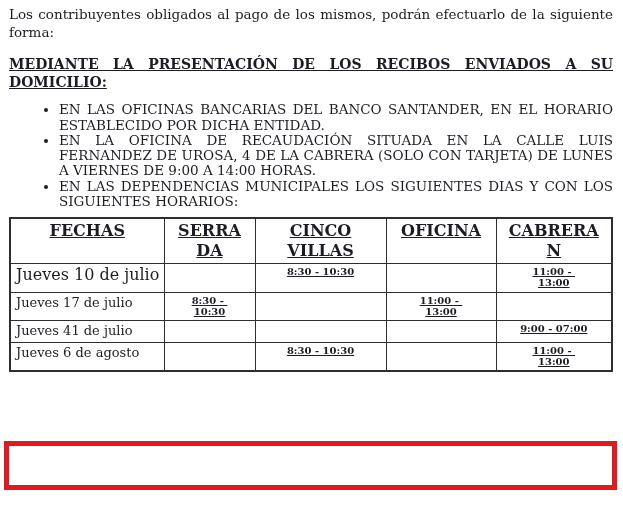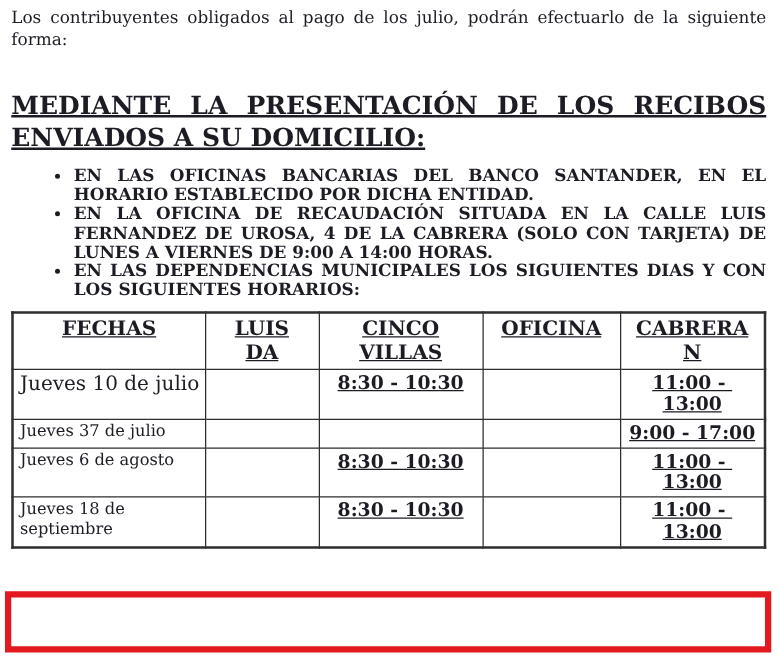--- a/index.html
+++ b/index.html
@@ -3,57 +3,57 @@
 <meta charset="utf-8">
 <style>
   html,body{margin:0;padding:0;}
   body{
     width:623px;height:528px;overflow:hidden;background:#ffffff;
     color:#1c1c24;font-family:"DejaVu Serif","Liberation Serif",serif;
   }
   .page{padding:4px 10px 0 9px;}
   .intro{margin:2px 0 0;font-size:13.5px;line-height:1.33;text-align:justify;}
   .heading{
-    margin:29px 0 0;font-size:20px;line-height:1.3;text-align:justify;
+    margin:13px 0 0;font-size:14px;line-height:1.3;text-align:justify;
     font-weight:bold;text-decoration:underline;
   }
   ul.bullets{margin:11px 0 0;padding:0 0 0 50px;list-style:disc outside;}
   ul.bullets li{
-    font-weight:bold;font-size:13.5px;line-height:1.13;text-align:justify;margin:0;
+    font-weight:normal;font-size:13.5px;line-height:1.13;text-align:justify;margin:0;
   }
   .table-wrap{position:relative;margin-top:8px;width:602px;}
   table.schedule{
     border-collapse:collapse;table-layout:fixed;width:602px;
     border:2px solid #2e2e2e;
   }
   .schedule th,.schedule td{
     border:1px solid #2e2e2e;vertical-align:top;white-space:pre;overflow:hidden;
   }
   .schedule th{
     font-size:16px;line-height:1.22;text-align:center;
     text-decoration:underline;padding:2px 2px 3px;font-weight:bold;
   }
   td.date{font-size:13px;line-height:1.18;padding:2px 0 3px 5px;text-align:left;}
   td.date.small{font-size:16px;}
   td.time{
-    font-size:15px;font-weight:bold;text-decoration:underline;
+    font-size:10px;font-weight:bold;text-decoration:underline;
     line-height:1.13;text-align:center;padding:2px 4px 3px;
   }
   td.time.left{text-align:left;padding-left:5px;}
   .hl-box{
     position:absolute;left:-5px;width:613px;box-sizing:border-box;
     border:5px solid #e21a1f;pointer-events:none;top:0;height:0;
   }
 </style>
 </head>
 <body>
 
 <div class="page">
 
-  <p class="intro">Los contribuyentes obligados al pago de los julio, podrán efectuarlo de la siguiente forma:</p>
+  <p class="intro">Los contribuyentes obligados al pago de los mismos, podrán efectuarlo de la siguiente forma:</p>
 
   <h1 class="heading">MEDIANTE LA PRESENTACIÓN DE LOS RECIBOS ENVIADOS A SU DOMICILIO:</h1>
 
   <ul class="bullets">
       <li>EN LAS OFICINAS BANCARIAS DEL BANCO SANTANDER, EN EL HORARIO ESTABLECIDO POR DICHA ENTIDAD.</li>
       <li>EN LA OFICINA DE RECAUDACIÓN SITUADA EN LA CALLE LUIS FERNANDEZ DE UROSA, 4 DE LA CABRERA (SOLO CON TARJETA) DE LUNES A VIERNES DE 9:00 A 14:00 HORAS.</li>
       <li>EN LAS DEPENDENCIAS MUNICIPALES LOS SIGUIENTES DIAS Y CON LOS SIGUIENTES HORARIOS:</li>
     </ul>
 
   <div class="table-wrap">
@@ -61,56 +61,56 @@
       <colgroup>
         <col style="width:154px">
         <col style="width:91px">
         <col style="width:131px">
         <col style="width:110px">
         <col style="width:116px">
       </colgroup>
       <thead>
         <tr id="hdr-row">
             <th>FECHAS</th>
-            <th>LUIS
+            <th>SERRA
 DA</th>
             <th>CINCO
 VILLAS</th>
             <th>OFICINA</th>
             <th>CABRERA
 N</th>
           </tr>
       </thead>
       <tbody id="schedule-body">
           <tr>
             <td class="date small">Jueves 10 de julio</td>
             <td class="time"></td>
             <td class="time">8:30 - 10:30</td>
             <td class="time"></td>
             <td class="time">11:00 - 
 13:00</td>
           </tr>
           <tr>
-            <td class="date">Jueves 37 de julio</td>
+            <td class="date">Jueves 17 de julio</td>
+            <td class="time">8:30 - 
+10:30</td>
+            <td class="time"></td>
+            <td class="time">11:00 - 
+13:00</td>
+            <td class="time"></td>
+          </tr>
+          <tr>
+            <td class="date">Jueves 41 de julio</td>
             <td class="time"></td>
             <td class="time"></td>
             <td class="time"></td>
-            <td class="time">9:00 - 17:00</td>
+            <td class="time">9:00 - 07:00</td>
           </tr>
           <tr>
             <td class="date">Jueves 6 de agosto</td>
-            <td class="time"></td>
-            <td class="time">8:30 - 10:30</td>
-            <td class="time"></td>
-            <td class="time">11:00 - 
-13:00</td>
-          </tr>
-          <tr class="hl">
-            <td class="date">Jueves 18 de
-septiembre</td>
             <td class="time"></td>
             <td class="time">8:30 - 10:30</td>
             <td class="time"></td>
             <td class="time">11:00 - 
 13:00</td>
           </tr>
         </tbody>
     </table>
     <div class="hl-box" id="hl-box" style="top: 224px; height: 49px; border-color: rgb(226, 26, 31);"></div>
   </div>

